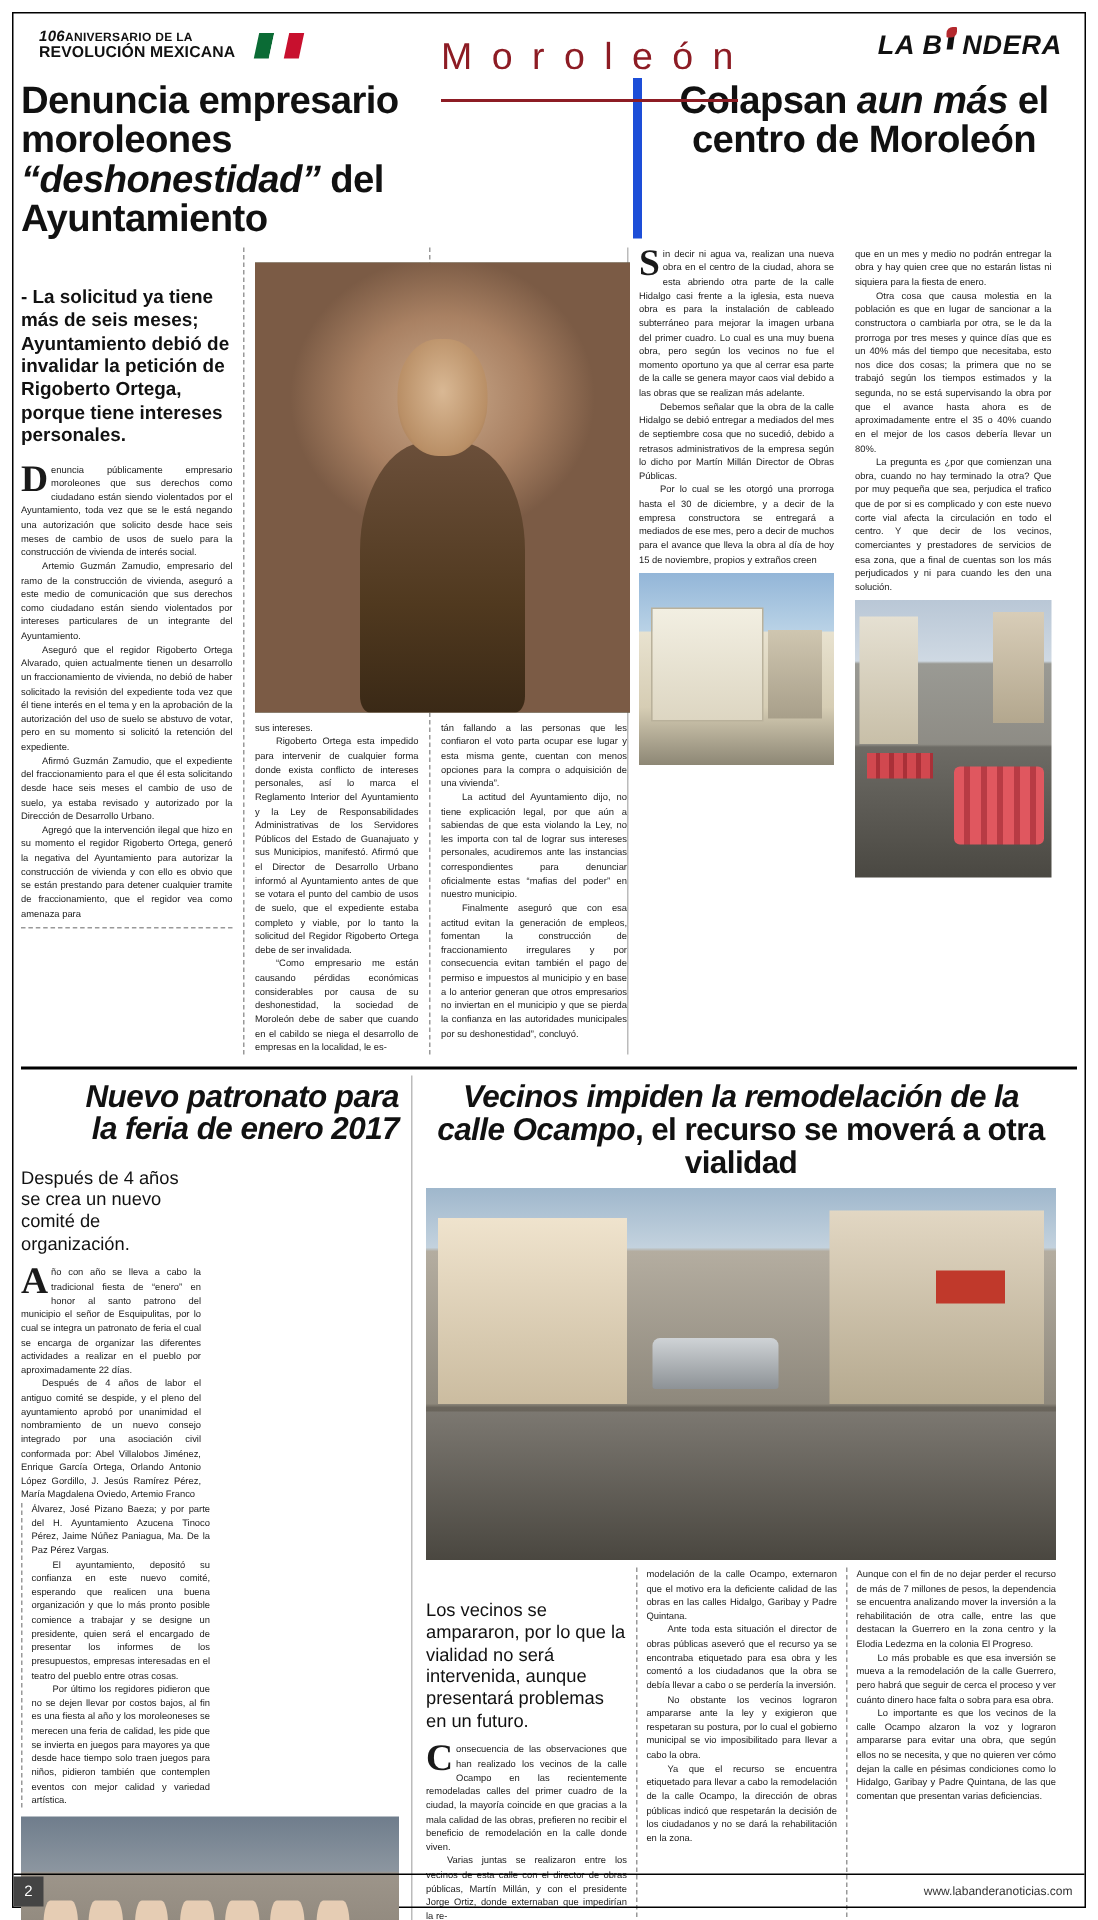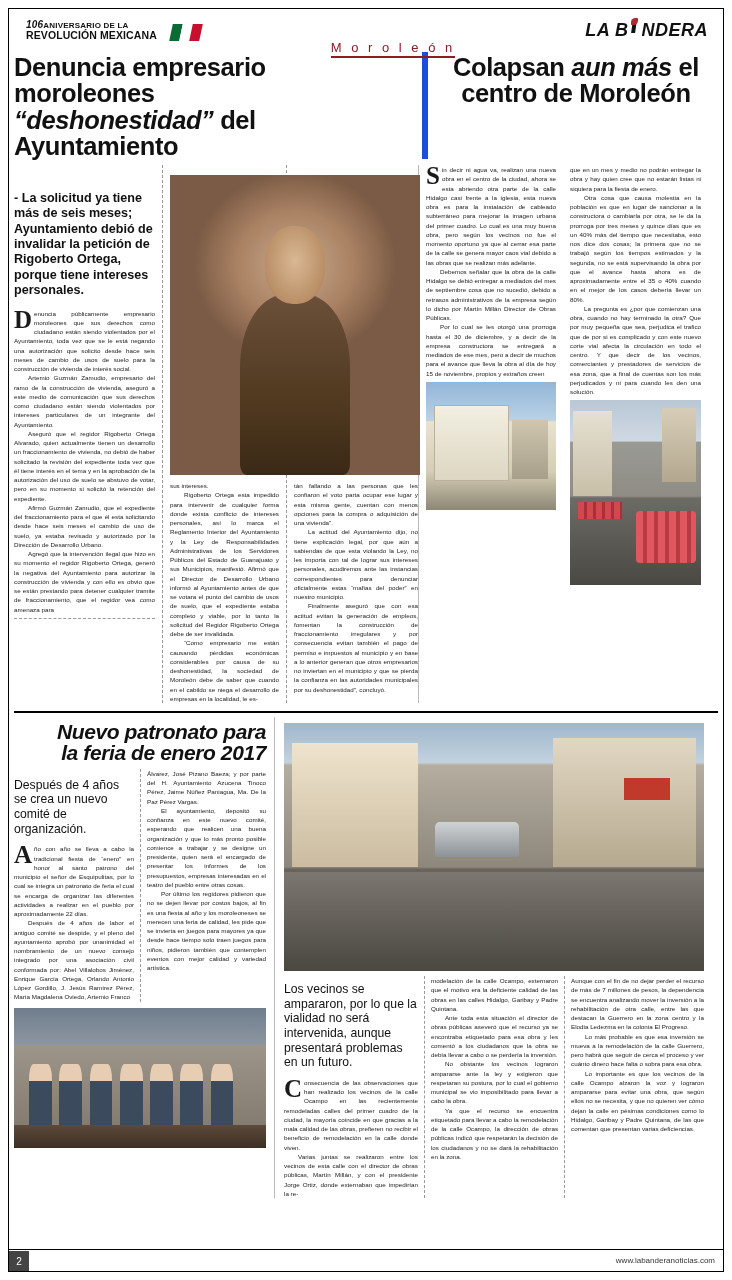--- a/index.html
+++ b/index.html
@@ -22,35 +22,35 @@
     border:1px solid #000; pointer-events:none;
   }
 
   
   .masthead {
     position:relative;
     height: 38px;
     display:flex; align-items:flex-start; justify-content:space-between;
     padding: 6px 10px 0 12px;
   }
-  .anniv { display:flex; align-items:flex-end; gap:14px; line-height:1; }
+  .anniv { display:flex; align-items:center; gap:14px; line-height:1; }
   .anniv-text { font-size:8px; font-weight:700; letter-spacing:.2px; }
   .anniv-text .n106 { font-style:italic; font-size:10px; }
   .anniv-l1 { display:block; }
   .anniv-l2 { display:block; font-size:10.5px; letter-spacing:.1px; }
   .flag { display:flex; height:17px; width:30px; transform: skewX(-12deg); }
   .flag i { display:block; width:10px; height:100%; }
   .flag .g { background:#0b6b35; }
   .flag .w { background:#fff; }
   .flag .r { background:#c8102e; }
 
   .section-title {
-    font-size: 13px; color:#8d1c24; letter-spacing:3px;
-    font-weight:400; border-bottom:2px solid #8d1c24; padding-bottom:1px;
-    margin-top:20px;
+    font-size: 25px; color:#8d1c24; letter-spacing:3px;
+    font-weight:400; border-bottom:2px solid #8d1c24; padding-bottom:13px;
+    margin-top:4px;
   }
 
   .brand { display:flex; align-items:flex-start; gap:2px; font-style:italic;
            font-weight:700; font-size:18px; letter-spacing:.5px; margin-top:0;}
   .brand .mark { width:9px; height:15px; position:relative; display:inline-block;}
   .brand .mark:before{
     content:""; position:absolute; left:2px; top:0; width:4px; height:13px;
     background:#111; transform: skewX(-8deg);
   }
   .brand .mark:after{
@@ -173,23 +173,23 @@
     font-size:21px; font-weight:700; font-style:italic; line-height:1.02;
     margin:4px 0 0 0; text-align:right; letter-spacing:-0.4px;
   }
   h2.head3 {
     font-size:21px; font-weight:700; line-height:1.04;
     margin:4px 0 0 0; text-align:center; letter-spacing:-0.4px;
   }
   h2.head3 em { font-style:italic; }
 
   .lede2 { font-size:12.2px; line-height:1.2; font-weight:400; margin-top:9px; }
-  .lede3 { font-size:12.2px; line-height:1.2; font-weight:400; margin-top:6px; }
-
-  .b2cols { display:flex; margin-top:5px; }
+  .lede3 { font-size:12.2px; line-height:1.2; font-weight:400; margin-top:21px; }
+
+  .b2cols { display:flex; margin-top:5px;flex-direction:column; }
   .b2-c1 { width:126px; padding-right:6px; }
   .b2-c2 { width:126px; padding-left:6px; }
 
   .photo-group {
     width:100%; height:140px; margin-top:6px;
     background:linear-gradient(180deg,#6f7d8c 0%,#8c96a0 26%,#9d958a 27%,#7d756a 100%);
     position:relative; overflow:hidden;
   }
   .photo-group .person {
     position:absolute; bottom:4%; width:9%; height:56%;
@@ -378,20 +378,23 @@
         <div class="person" style="left:30%"></div>
         <div class="person" style="left:42%"></div>
         <div class="person" style="left:54%"></div>
         <div class="person" style="left:66%"></div>
         <div class="person" style="left:78%"></div>
         <div class="table"></div>
       </div>
     </div>
 
     <div class="bz-right">
+      <h2 class="head3">
+        <em>Vecinos impiden la remodelación de la calle Ocampo</em><span>, el recurso se moverá a otra vialidad</span>
+      </h2>
       <div class="photo photo-ocampo">
         <div class="left-bldg"></div>
         <div class="right-bldg"></div>
         <div class="sign"></div>
         <div class="road"></div>
         <div class="car"></div>
       </div>
       <div class="b4cols">
         <div class="b4-c b4-c1">
           <div class="lede3">Los vecinos se ampararon, por lo que la vialidad no será intervenida, aunque presentará problemas en un futuro.</div>

